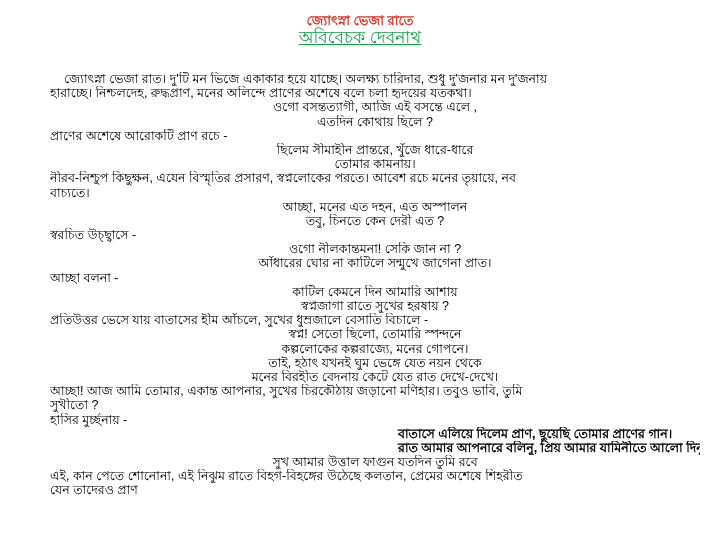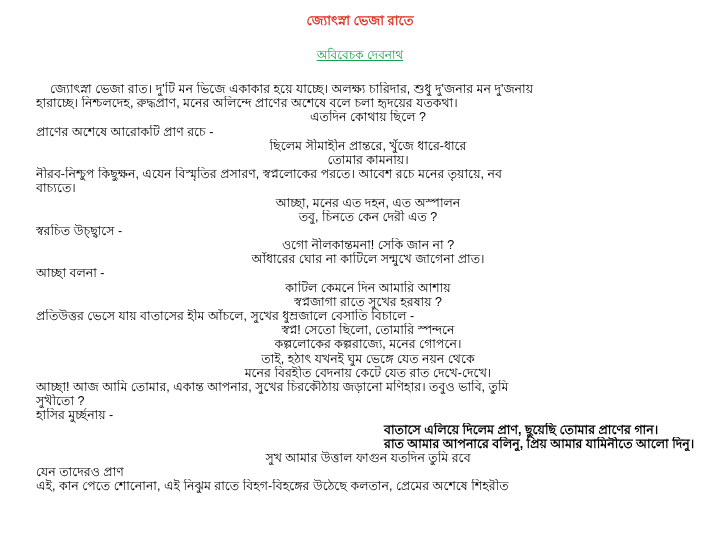--- a/index.html
+++ b/index.html
@@ -7,26 +7,26 @@
     width:720px;height:540px;overflow:hidden;
     font-family:"Liberation Sans","DejaVu Sans",sans-serif;
     color:#000000;
   }
   .page{width:720px;height:540px;overflow:hidden;background:#ffffff;}
   .header{padding-top:13px;text-align:center;}
   .title{
     font-size:13px;font-weight:bold;line-height:15px;
   }
   .author{
-    display:inline-block;font-size:12px;line-height:14px;margin-top:20px;
+    display:inline-block;font-size:17px;line-height:14px;margin-top:3px;
     text-decoration:underline;cursor:pointer;
   }
   .poem{
-    margin-top:19px;
-    padding-left:36px;padding-right:20px;
+    margin-top:25px;
+    padding-left:50px;padding-right:20px;
     font-size:12.5px;
   }
   .line{
     line-height:14.2px;height:14.2px;
     white-space:nowrap;overflow:hidden;
   }
   .align-left{text-align:left;}
   .align-center{text-align:center;}
   .align-rightish{text-align:left;padding-left:348px;font-weight:bold;}
 </style>
@@ -36,20 +36,21 @@
 <div class="page">
   <div class="header">
     <div class="title" style="color: rgb(224, 51, 37);">জ্যোৎস্না ভেজা রাতে</div>
     <div>
       <span class="author" style="color: rgb(22, 160, 76);">অবিবেচক দেবনাথ</span>
     </div>
   </div>
   <div class="poem">
       <div class="line align-left" style="text-indent: 14px;">জ্যোৎস্না ভেজা রাত। দু'টি মন ভিজে একাকার হয়ে যাচ্ছে। অলক্ষ্য চারিদার, শুধু দু'জনার মন দু'জনায়</div>
       <div class="line align-left">হারাচ্ছে। নিশ্চলদেহ, রুদ্ধপ্রাণ, মনের অলিন্দে প্রাণের অশেষে বলে চলা হৃদয়ের যতকথা।</div>
+      <div class="line align-center">ওগো বসন্তত্যাগী, আজি এই বসন্তে এলে ,</div>
       <div class="line align-center">এতদিন কোথায় ছিলে ?</div>
       <div class="line align-left">প্রাণের অশেষে আরোকটি প্রাণ রচে -</div>
       <div class="line align-center">ছিলেম সীমাহীন প্রান্তরে, খুঁজে ধারে-ধারে</div>
       <div class="line align-center">তোমার কামনায়।</div>
       <div class="line align-left">নীরব-নিশ্চুপ কিছুক্ষন,  এযেন বিস্মৃতির প্রসারণ, স্বপ্নলোকের পরতে। আবেশ রচে মনের তৃয়ায়ে, নব</div>
       <div class="line align-left">বাচ্যতে।</div>
       <div class="line align-center">আচ্ছা, মনের এত দহন, এত অস্পালন</div>
       <div class="line align-center">তবু, চিনতে কেন দেরী এত ?</div>
       <div class="line align-left">স্বরচিত উচ্ছ্বাসে -</div>
       <div class="line align-center">ওগো নীলকান্তমনা! সেকি জান না ?</div>
@@ -61,16 +62,16 @@
       <div class="line align-center">স্বপ্ন! সেতো ছিলো, তোমারি স্পন্দনে</div>
       <div class="line align-center">কল্পলোকের কল্পরাজ্যে, মনের গোপনে।</div>
       <div class="line align-center">তাই, হঠাৎ যখনই ঘুম ভেঙ্গে যেত নয়ন থেকে</div>
       <div class="line align-center">মনের বিরহীত বেদনায় কেটে যেত রাত দেখে-দেখে।</div>
       <div class="line align-left">আচ্ছা! আজ আমি তোমার, একান্ত আপনার, সুখের চিরকৌঠায় জড়ানো মণিহার। তবুও ভাবি, তুমি</div>
       <div class="line align-left">সুখীতো ?</div>
       <div class="line align-left">হাসির মুর্চ্ছনায় -</div>
       <div class="line align-rightish">বাতাসে এলিয়ে দিলেম প্রাণ, ছুয়েছি তোমার প্রাণের গান।</div>
       <div class="line align-rightish">রাত আমার আপনারে বলিনু, প্রিয় আমার যামিনীতে আলো দিনু।</div>
       <div class="line align-center">সুখ আমার উত্তাল ফাগুন যতদিন তুমি রবে</div>
+      <div class="line align-left">এই,  কান পেতে শোনোনা, এই নিঝুম রাতে বিহগ-বিহঙ্গের উঠেছে কলতান, প্রেমের অশেষে শিহরীত</div>
       <div class="line align-left">যেন তাদেরও প্রাণ</div>
-      <div class="line align-left">এই,  কান পেতে শোনোনা, এই নিঝুম রাতে বিহগ-বিহঙ্গের উঠেছে কলতান, প্রেমের অশেষে শিহরীত</div>
     </div>
 </div>
 
 </body></html>

